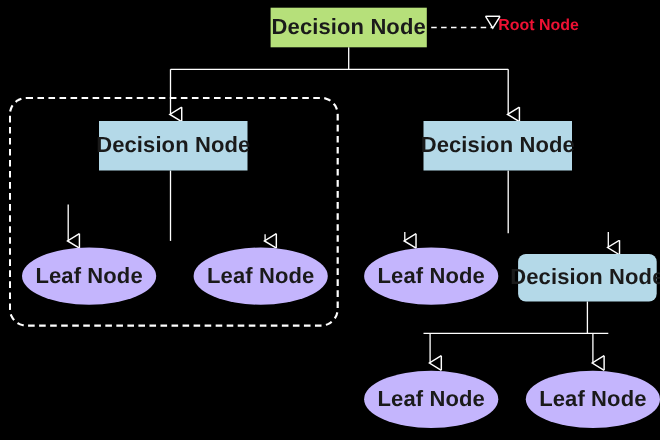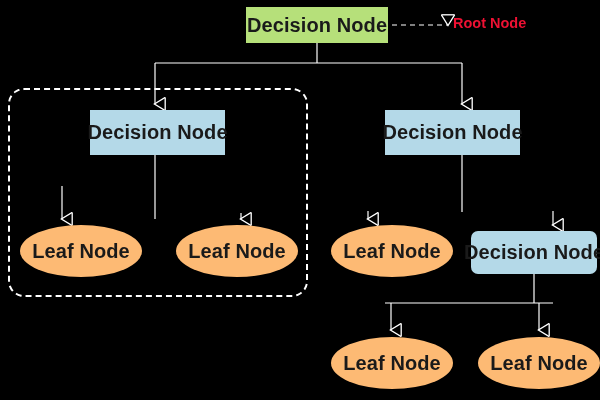--- a/index.html
+++ b/index.html
@@ -39,21 +39,21 @@
     background: #b6e07a;
   }
   .node-decision {
     background: #b4d9e8;
   }
   .node-decision-round {
     background: #b4d9e8;
     border-radius: 7px;
   }
   .node-leaf {
-    background: #fdba74;
+    background: #c4b5fd;
     border-radius: 50%;
   }
   .tag {
     position: absolute;
     color: #ee1133;
     font-size: 14.5px;
     font-weight: bold;
     white-space: nowrap;
   }
   .subtree-box {

